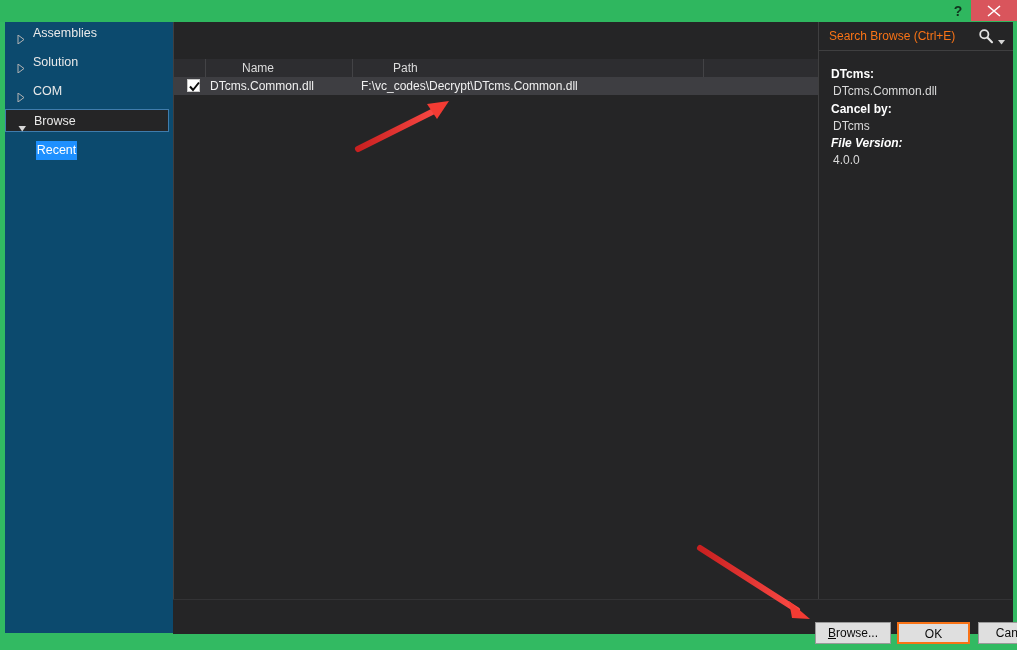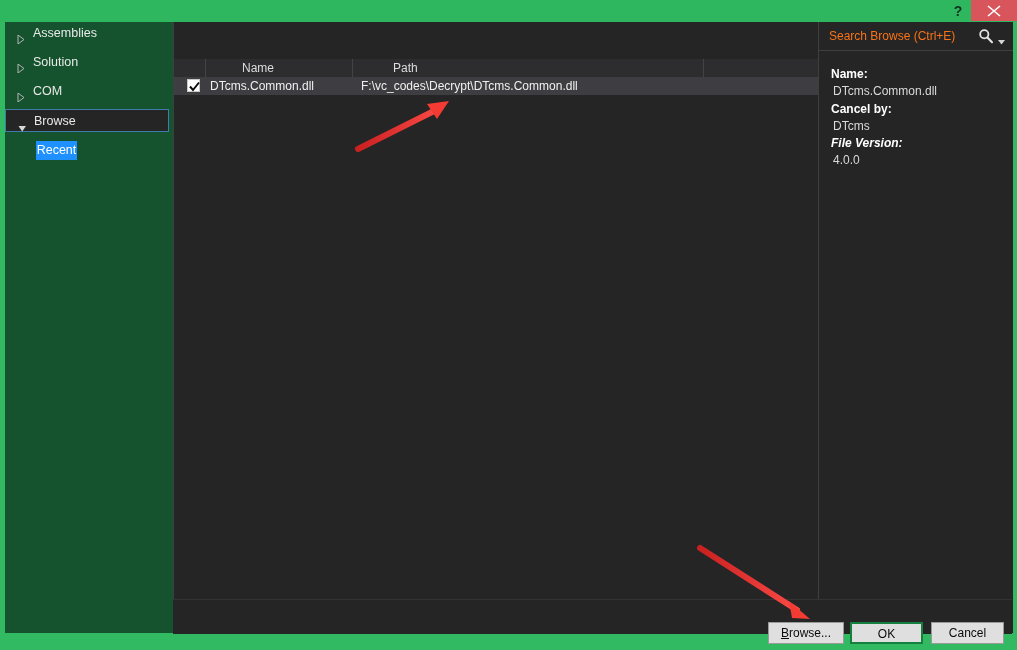--- a/index.html
+++ b/index.html
@@ -72,21 +72,21 @@
     background: #252526;
     box-sizing: border-box;
   }
 
   
   .nav {
     position: absolute;
     left: 0; top: 0;
     width: 168px;
     height: 611px;
-    background: #14532d;
+    background: #0c4a6e;
   }
   .nav-item {
     position: absolute;
     left: 0;
     width: 164px;
     height: 22px;
     line-height: 22px;
     font-size: 12.5px;
     color: #e9e9e9;
     cursor: default;
@@ -243,25 +243,26 @@
     top: 600px;
     height: 22px;
     background: #dfdfdf;
     border: 1px solid #9a9a9a;
     color: #0a0a0a;
     font-size: 12px;
     text-align: center;
     line-height: 20px;
     box-sizing: border-box;
     cursor: default;
+    margin-left: 47px;
   }
   .btn-browse { left: 763px; width: 76px; }
   .btn-ok {
     left: 845px; width: 73px;
-    border: 2px solid #15803d;
+    border: 2px solid #f97316;
   }
   .btn-cancel { left: 926px; width: 73px; }
   .btn u { text-decoration: underline; }
 
   
   .arrows {
     position: absolute;
     left: 0; top: 0;
     width: 1017px; height: 650px;
     pointer-events: none;
@@ -359,21 +360,21 @@
             <path d="M9.4 9.4 L14 14.2" stroke="#e3e3e3" stroke-width="2.1" stroke-linecap="round"></path>
           </svg>
         </div>
         <div class="search-caret">
           <svg width="7" height="5" viewBox="0 0 7 5">
               <path d="M0 0 L7 0 L3.5 4.6 Z" fill="#d4d4d4"></path>
             </svg>
         </div>
       </div>
 
-      <div class="detail-label" style="top:45px;">Name:</div>
+      <div class="detail-label" style="top:45px;">DTcms:</div>
       <div class="detail-value" style="top:62px;">DTcms.Common.dll</div>
       <div class="detail-label" style="top:80px;">Cancel by:</div>
       <div class="detail-value" style="top:97px;">DTcms</div>
       <div class="detail-label" style="top:114px;font-style:italic;">File Version:</div>
       <div class="detail-value" style="top:131px;">4.0.0</div>
     </div>
 
     <div class="footer"></div>
 
     <div class="btn btn-browse"><u>B</u><span>rowse...</span></div>

